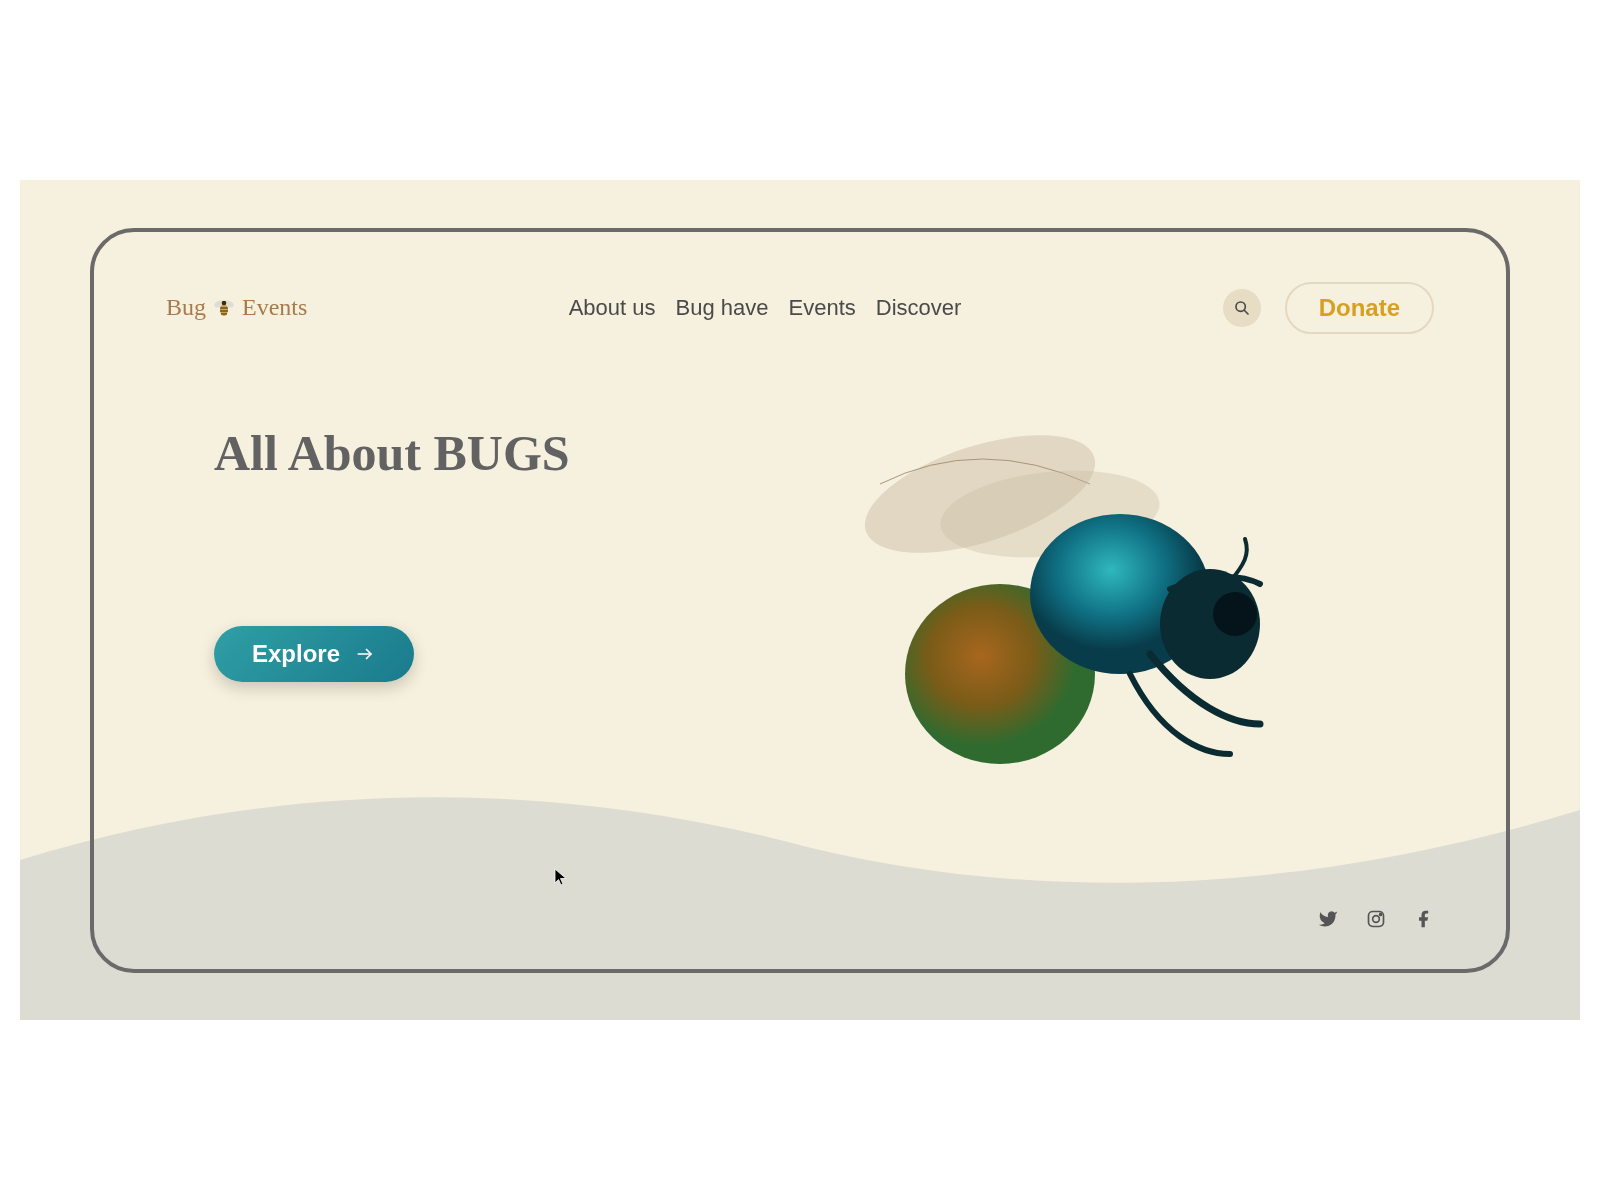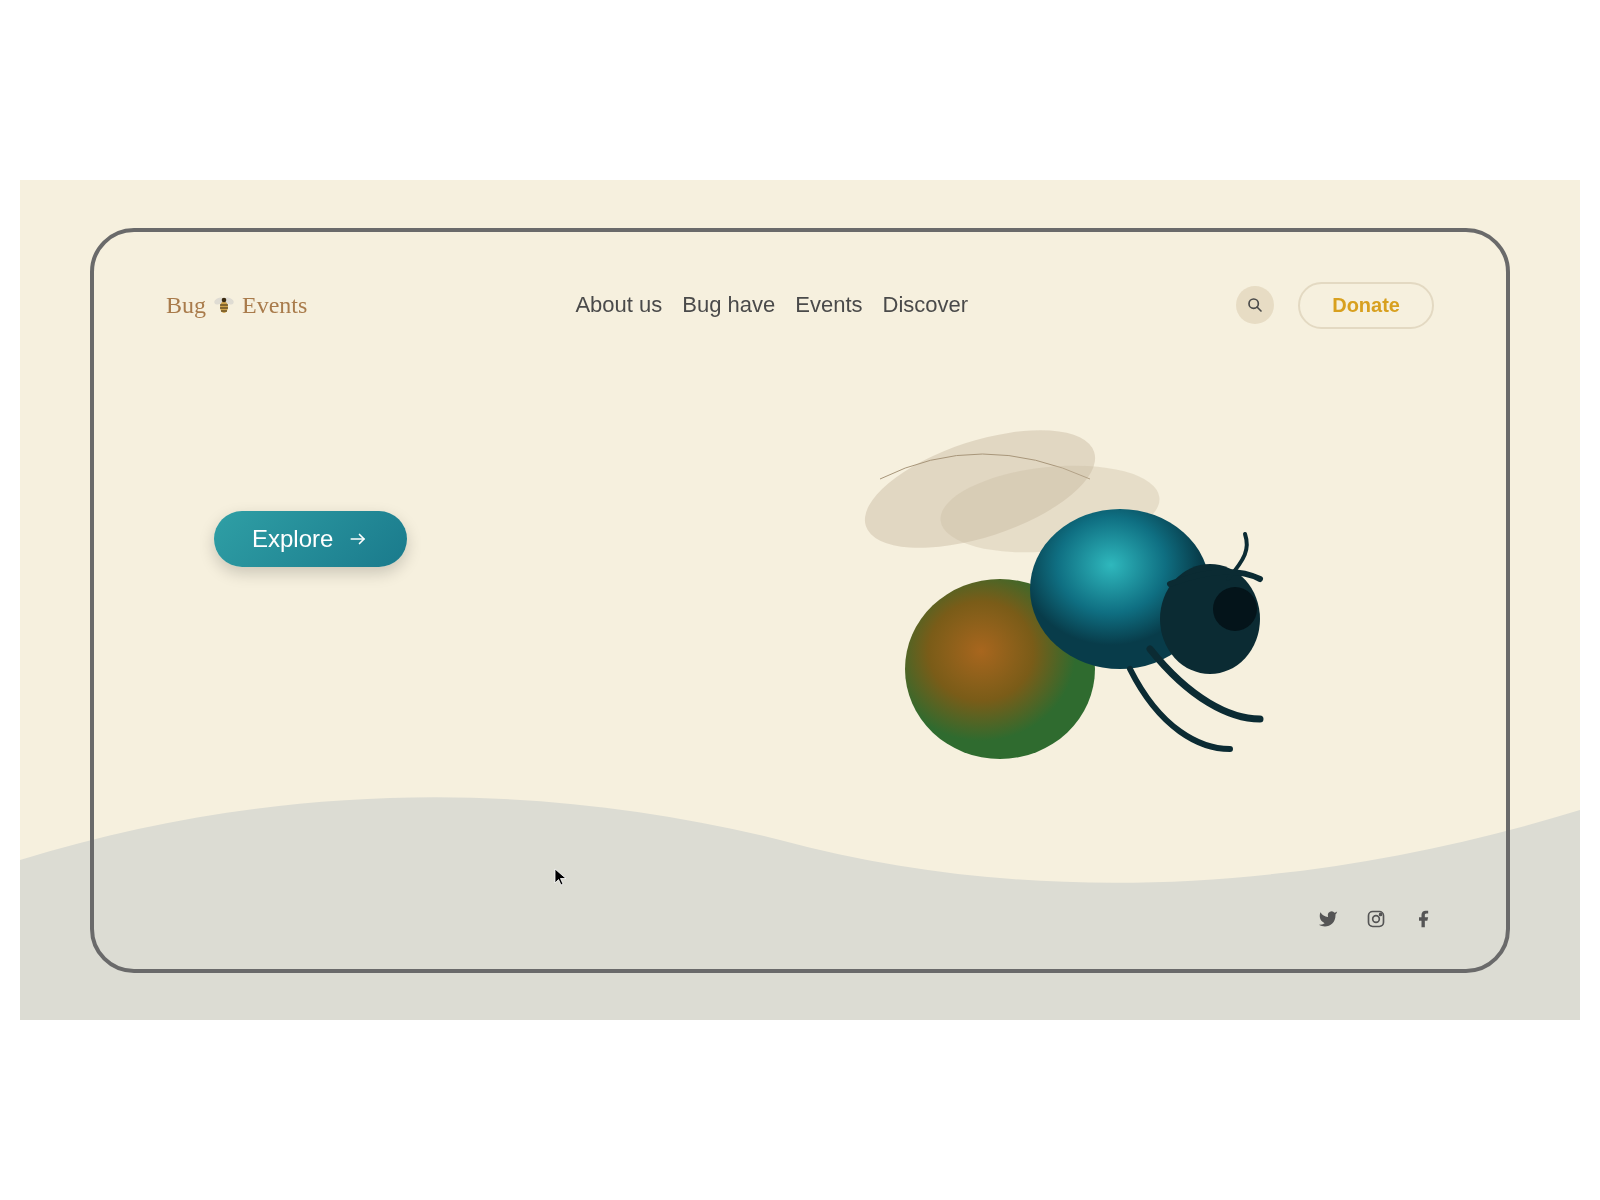--- a/index.html
+++ b/index.html
@@ -68,21 +68,21 @@
     border-radius: 50%;
     background: #e7dcc4;
     display: flex; align-items: center; justify-content: center;
     cursor: pointer;
   }
   .donate-btn {
     border: 2px solid #e3d9c2;
     border-radius: 28px;
     padding: 10px 32px;
     color: #d8a01f;
-    font-size: 20px;
+    font-size: 24px;
     font-weight: 600;
     cursor: pointer;
     background: transparent;
   }
   .hero {
     display: flex;
     margin-top: 90px;
     gap: 40px;
   }
   .hero-text {
@@ -103,21 +103,21 @@
     max-width: 500px;
   }
   .explore-btn {
     margin-top: 92px;
     display: inline-flex;
     align-items: center;
     gap: 14px;
     background: linear-gradient(135deg, #2f9fa5 0%, #1a7a8c 100%);
     color: #ffffff;
     font-size: 24px;
-    font-weight: 400;
+    font-weight: 700;
     padding: 14px 38px;
     border-radius: 40px;
     cursor: pointer;
     box-shadow: 0 6px 16px rgba(0,0,0,0.18);
   }
   .hero-image {
     flex: 1;
     display: flex;
     align-items: center;
     justify-content: center;
@@ -180,20 +180,21 @@
             <circle cx="10" cy="10" r="7"></circle>
             <line x1="15" y1="15" x2="21" y2="21"></line>
           </svg>
         </div>
         <div class="donate-btn">Donate</div>
       </div>
     </div>
 
     <div class="hero">
       <div class="hero-text">
+        <h1 class="hero-title">All About BUGS</h1>
         <div class="explore-btn">
           <span>Explore</span>
           <svg width="22" height="18" viewBox="0 0 24 24" fill="none" stroke="#ffffff" stroke-width="2.2" stroke-linecap="round" stroke-linejoin="round">
             <line x1="3" y1="12" x2="20" y2="12"></line>
             <polyline points="14 6 20 12 14 18"></polyline>
           </svg>
         </div>
       </div>
 
       <div class="hero-image">

